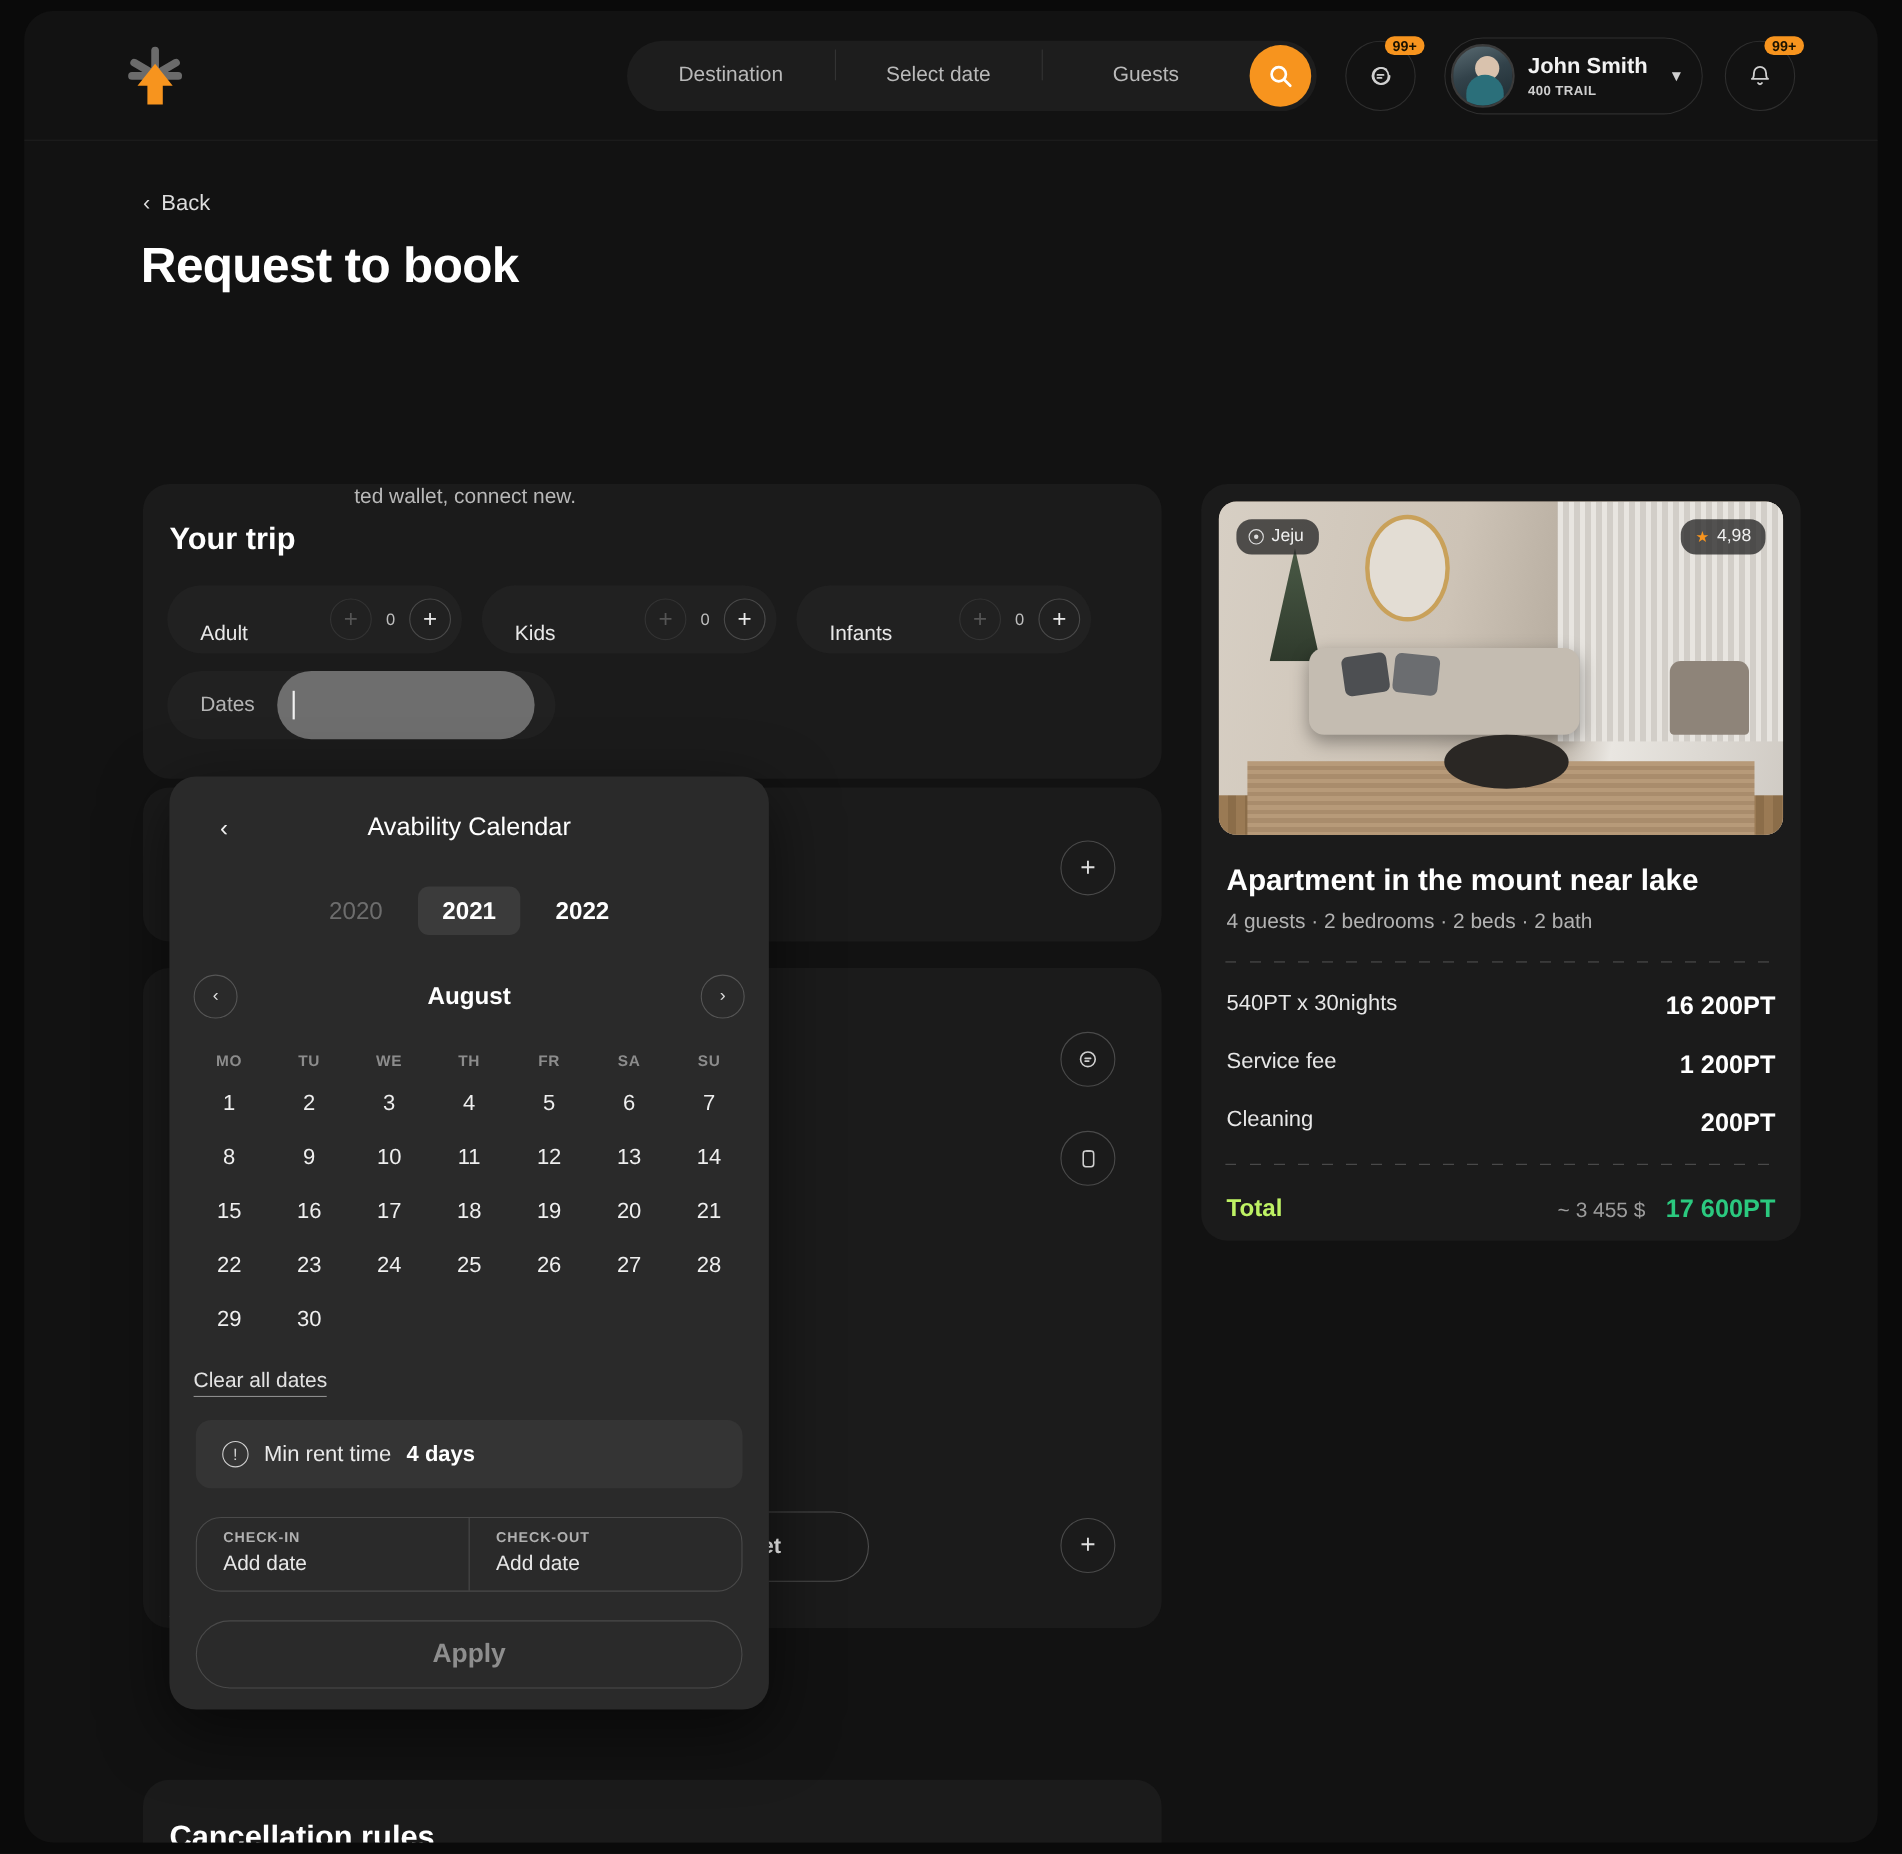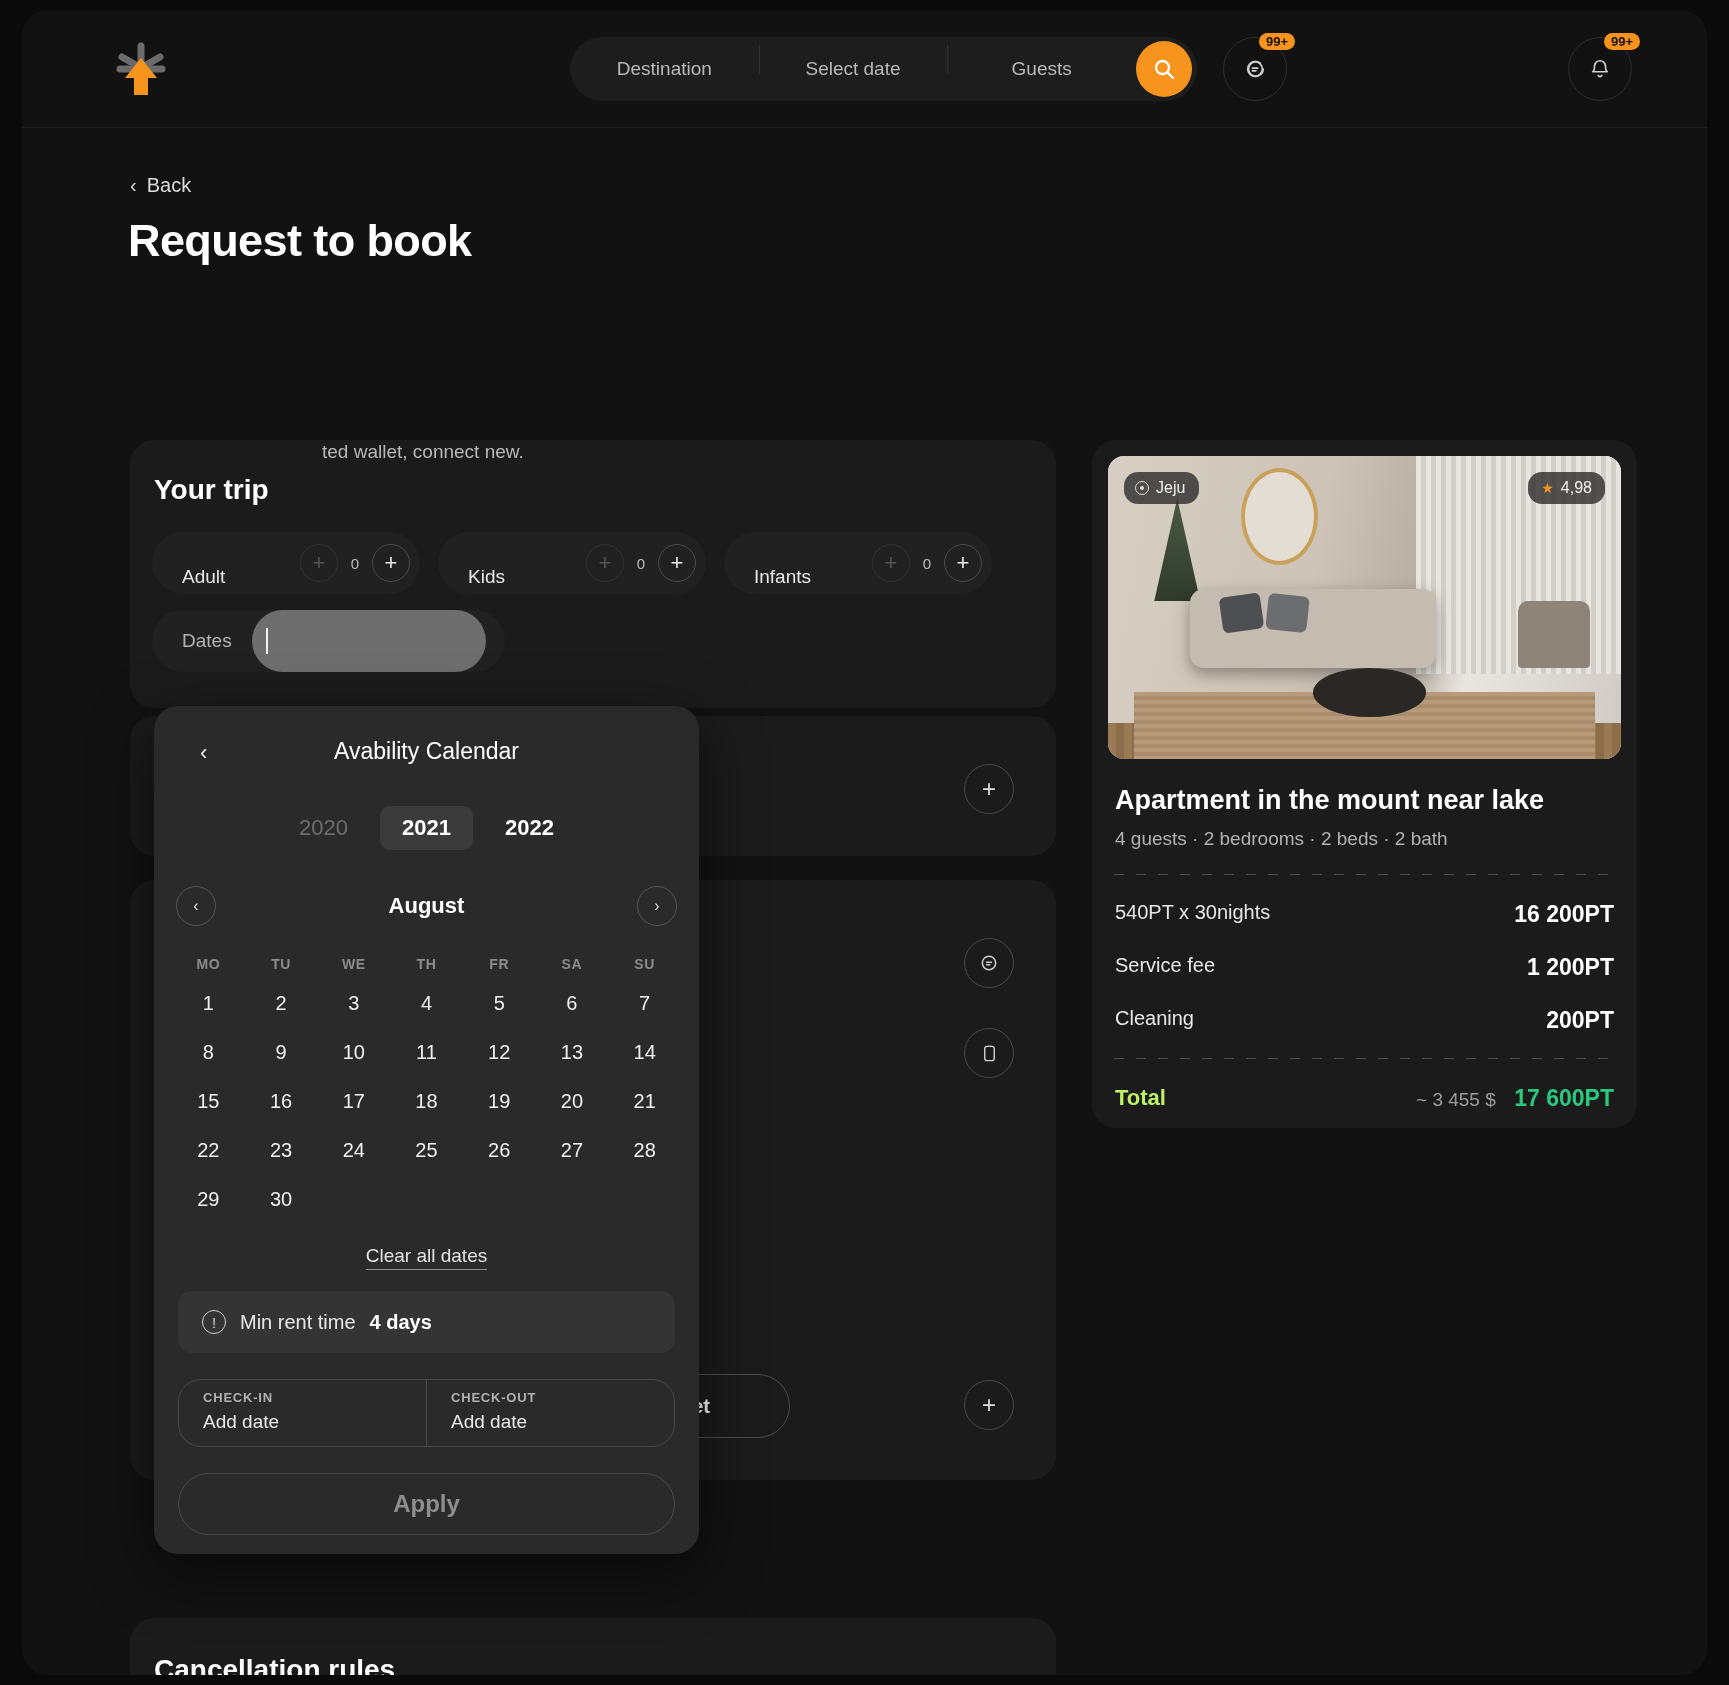--- a/index.html
+++ b/index.html
@@ -211,21 +211,21 @@
   .mnav.l { left:22px; } .mnav.r { right:22px; }
   .month-name { color:#fff; font-size:22px; font-weight:bold; }
   .dow, .days {
     display:grid; grid-template-columns:repeat(7,1fr);
     padding:0 18px; text-align:center;
   }
   .dow { margin-top:26px; color:#8c8c8c; font-size:14px; font-weight:600; letter-spacing:.6px; }
   .days { margin-top:20px; row-gap:26px; }
   .day { color:#efefef; font-size:20px; }
   .clear {
-    text-align:center; padding:0 36px; margin-top:34px;
+    text-align:left; padding:0 22px; margin-top:34px;
   }
   .clear span {
     color:#e2e2e2; font-size:19px;
     border-bottom:1px solid #8d8d8d; padding-bottom:3px;
   }
   .minrent {
     margin:24px 24px 0 24px; height:62px;
     background:#343434; border-radius:14px;
     display:flex; align-items:center; gap:14px; padding-left:24px;
   }
@@ -340,20 +340,28 @@
     <div class="circle-btn" style="left:1201px">
       <svg width="22" height="22" viewBox="0 0 24 24" fill="none" stroke="#cfcfcf" stroke-width="1.8">
         <path d="M21 12a8 8 0 1 1-3.2-6.4" stroke-linecap="round"></path>
         <circle cx="12" cy="12" r="8"></circle>
         <line x1="9" y1="11" x2="15" y2="11" stroke-linecap="round"></line>
         <line x1="9" y1="14" x2="13" y2="14" stroke-linecap="round"></line>
       </svg>
       <span class="badge">99+</span>
     </div>
 
+    <div class="profile">
+      <div class="avatar"></div>
+      <div class="prof-txt">
+        <div class="prof-name">John Smith</div>
+        <div class="prof-sub">400 TRAIL</div>
+      </div>
+      <div class="chev">▼</div>
+    </div>
 
     <div class="circle-btn" style="left:1546px">
       <svg width="22" height="22" viewBox="0 0 24 24" fill="none" stroke="#cfcfcf" stroke-width="1.8">
         <path d="M6 9a6 6 0 0 1 12 0c0 5 2 6 2 6H4s2-1 2-6z" stroke-linejoin="round"></path>
         <path d="M10 19a2.2 2.2 0 0 0 4 0" stroke-linecap="round"></path>
       </svg>
       <span class="badge">99+</span>
     </div>
   </div>
 

